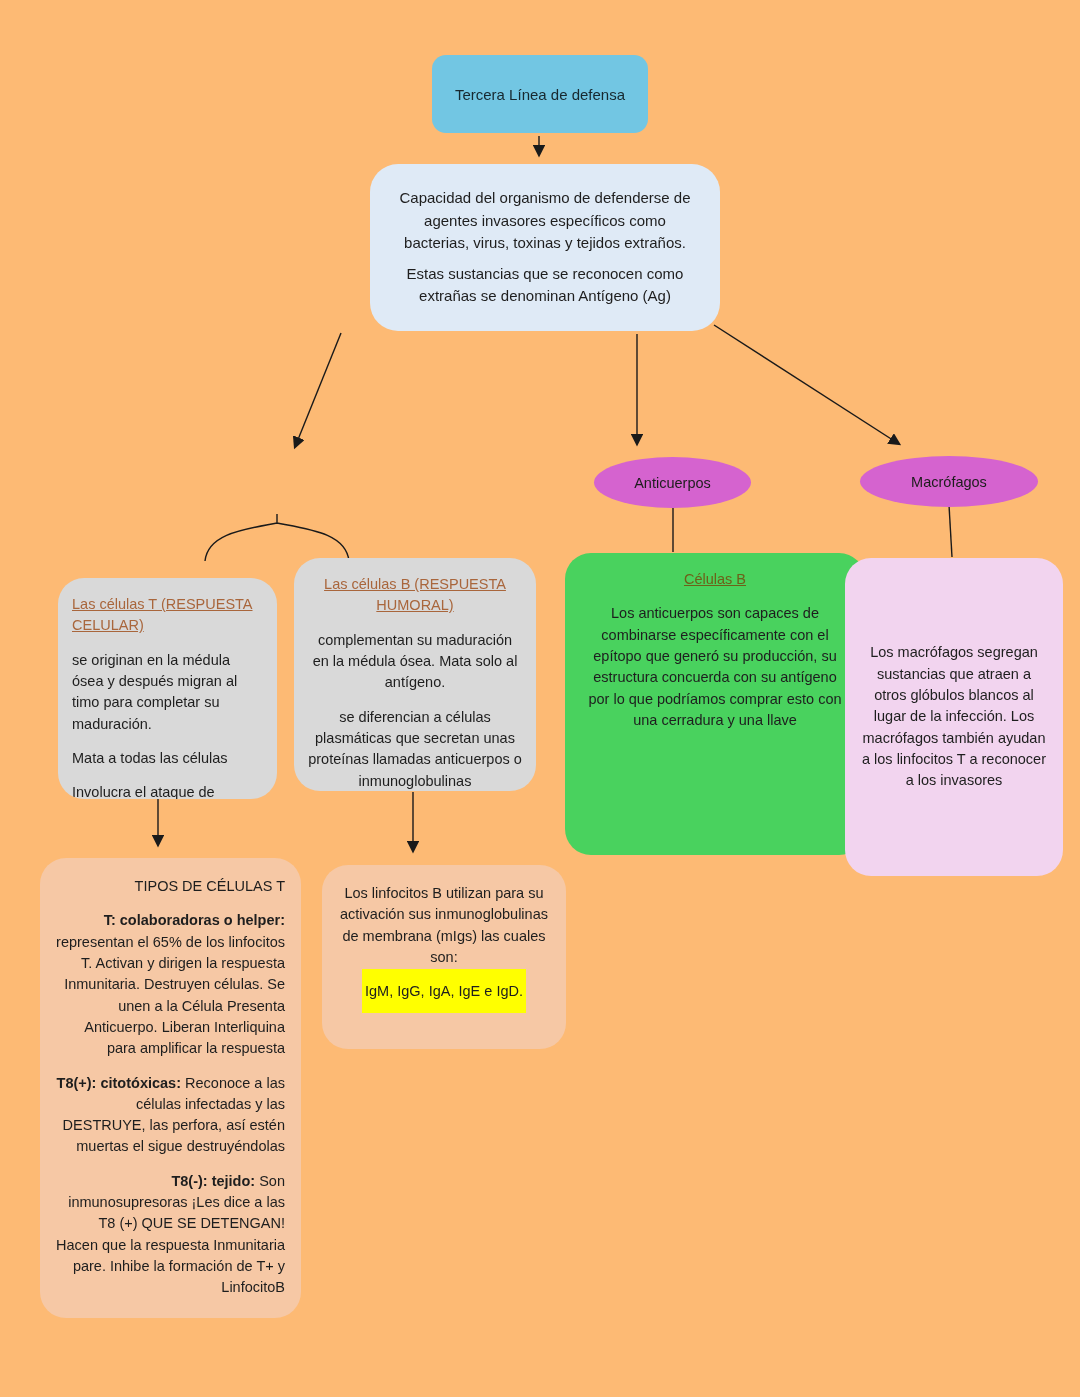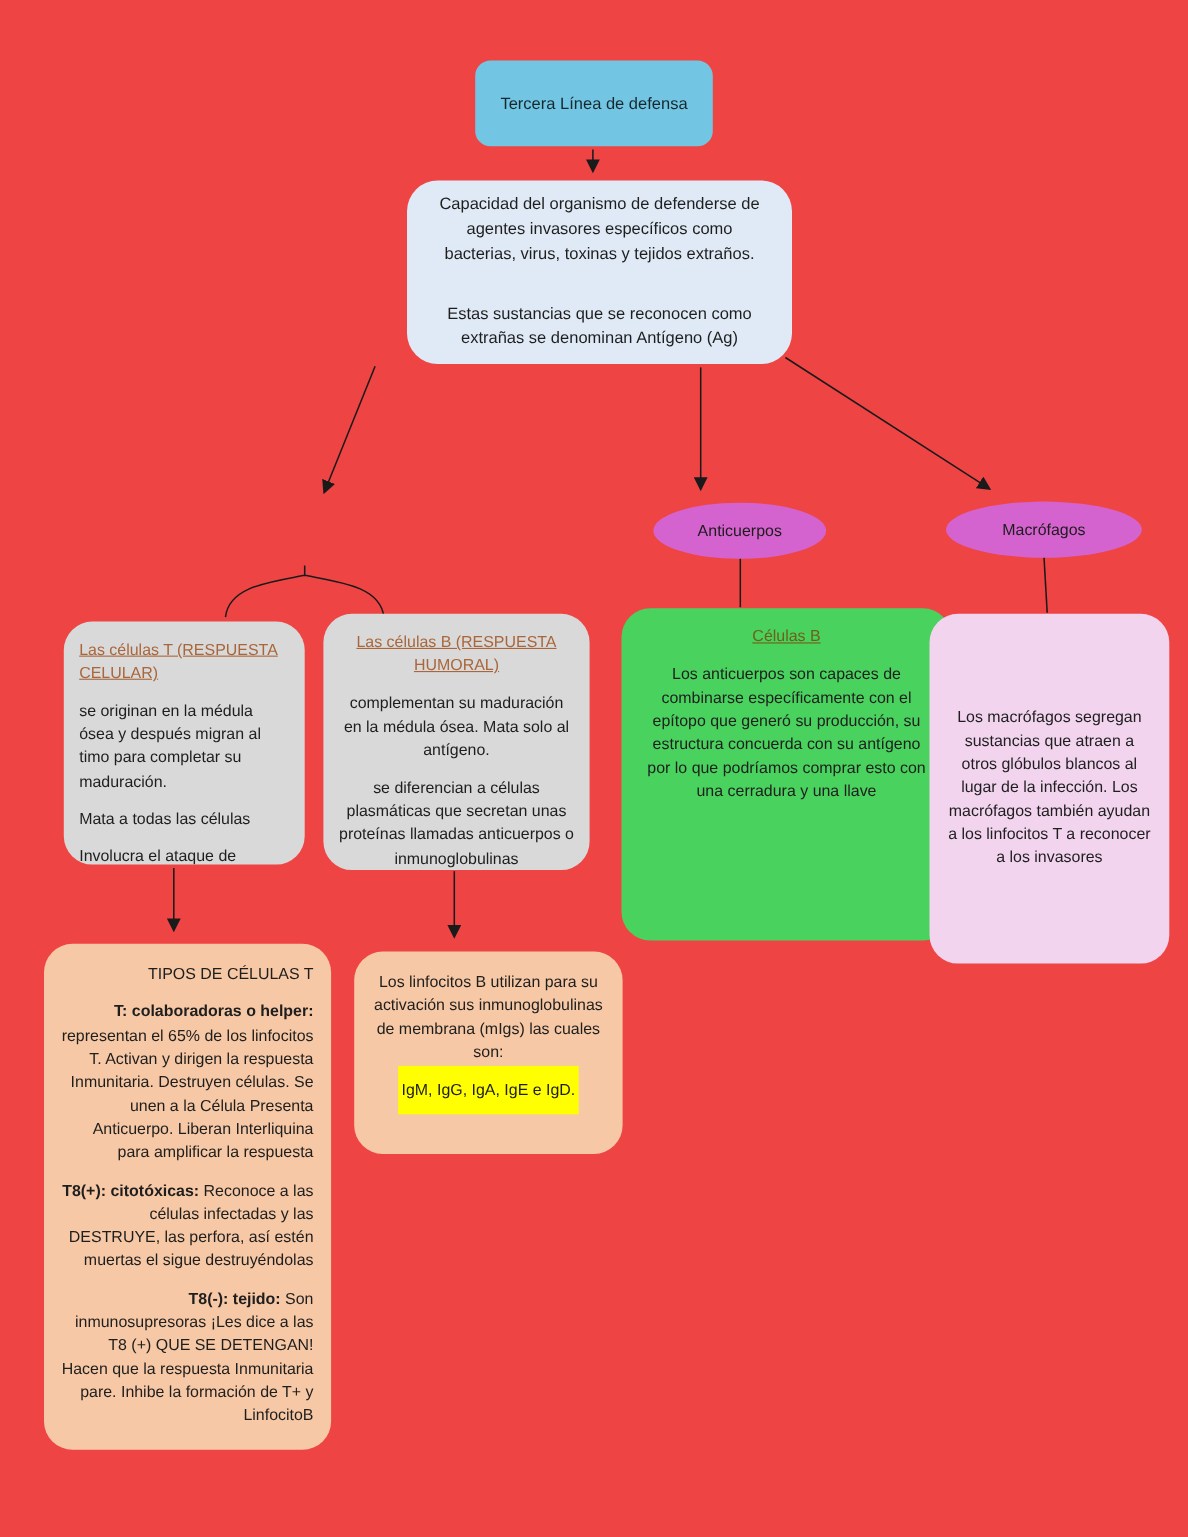--- a/index.html
+++ b/index.html
@@ -1,46 +1,46 @@
 <!DOCTYPE html>
 <html><head>
 <meta charset="utf-8">
 <style>
   html,body{margin:0;padding:0;background:#ffffff;}
   .canvas{
-    position:relative;width:1080px;height:1397px;background:#ef4444;
+    position:relative;width:1080px;height:1397px;background:#fdba74;
     font-family:"Liberation Sans",sans-serif;color:#1e1e1e;overflow:hidden;
   }
   .connectors{position:absolute;left:0;top:0;width:1080px;height:1397px;pointer-events:none;}
   .node{position:absolute;box-sizing:border-box;}
   .rounded{border-radius:26px;}
   .title-node{
     left:432px;top:55px;width:216px;height:78px;background:#72c6e3;border-radius:14px;
     display:flex;align-items:center;justify-content:center;font-size:15px;color:#17282f;
   }
   .def-node{
     left:370px;top:164px;width:350px;height:167px;background:#dfeaf6;border-radius:28px;
     display:flex;flex-direction:column;align-items:center;justify-content:center;
     text-align:center;font-size:15px;line-height:1.5;padding:14px 22px;
   }
-  .def-node p{margin:16px 0;}
+  .def-node p{margin:4px 0;}
   .ellipse{
     position:absolute;background:#d563cf;border-radius:50%;
     display:flex;align-items:center;justify-content:center;font-size:14.5px;color:#1c1c1c;
   }
   .e-linfocitos{left:187px;top:461px;width:180px;height:57px;}
   .e-anticuerpos{left:594px;top:457px;width:157px;height:51px;}
   .e-macrofagos{left:860px;top:456px;width:178px;height:51px;}
   .textbox{font-size:14.5px;line-height:1.47;}
   .textbox p{margin:0 0 13px 0;}
   .textbox p:last-child{margin-bottom:0;}
   .heading{text-decoration:underline;margin:0 0 13px 0;}
   .brown{color:#a9663c;}
   .olive{color:#6d6119;}
-  .t-box{left:58px;top:565px;width:219px;height:221px;background:#d9d9d9;padding:16px 14px;text-align:left;overflow:hidden;}
+  .t-box{left:58px;top:578px;width:219px;height:221px;background:#d9d9d9;padding:16px 14px;text-align:left;overflow:hidden;}
   .b-box{left:294px;top:558px;width:242px;height:233px;background:#d9d9d9;padding:16px 14px;text-align:center;overflow:hidden;}
   .green-box{left:565px;top:553px;width:300px;height:302px;background:#49d25e;padding:16px 16px;text-align:center;overflow:hidden;}
   .pink-box{left:845px;top:558px;width:218px;height:318px;background:#f2d4ef;padding:16px;text-align:center;
     display:flex;flex-direction:column;justify-content:center;overflow:hidden;}
   .ttypes-box{left:40px;top:858px;width:261px;height:460px;background:#f6c8a5;padding:18px 16px;text-align:right;overflow:hidden;}
   .migs-box{left:322px;top:865px;width:244px;height:184px;background:#f6c8a5;padding:18px 14px;text-align:center;overflow:hidden;}
   .hl{background:#ffff00;padding:14px 3px;}
   b{font-weight:bold;}
 </style>
 </head>

